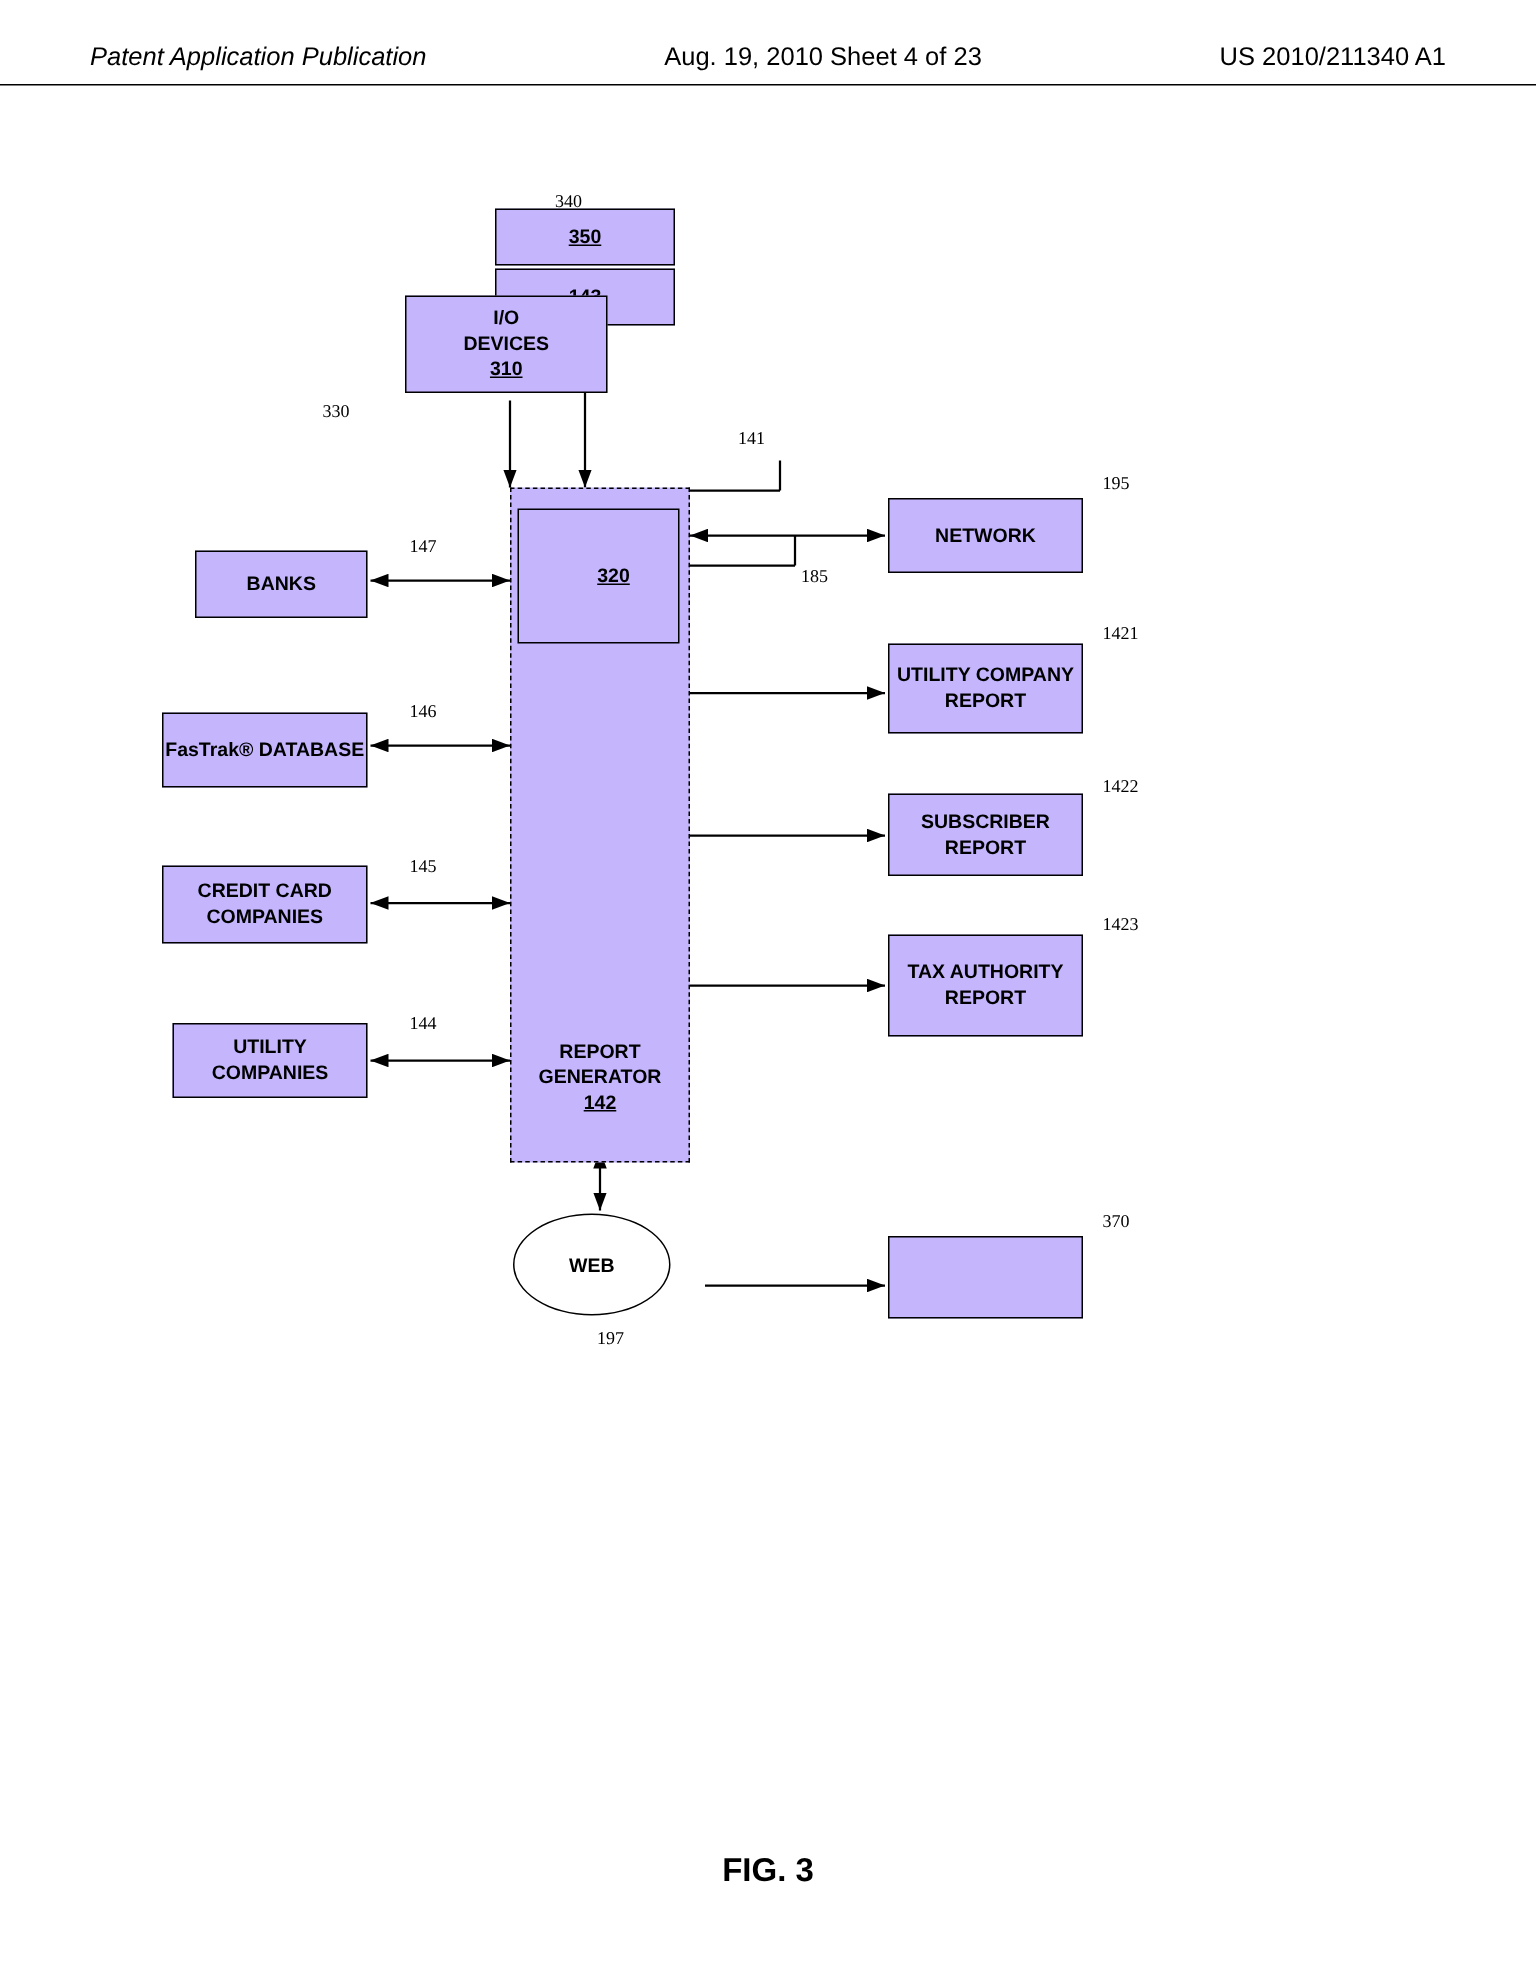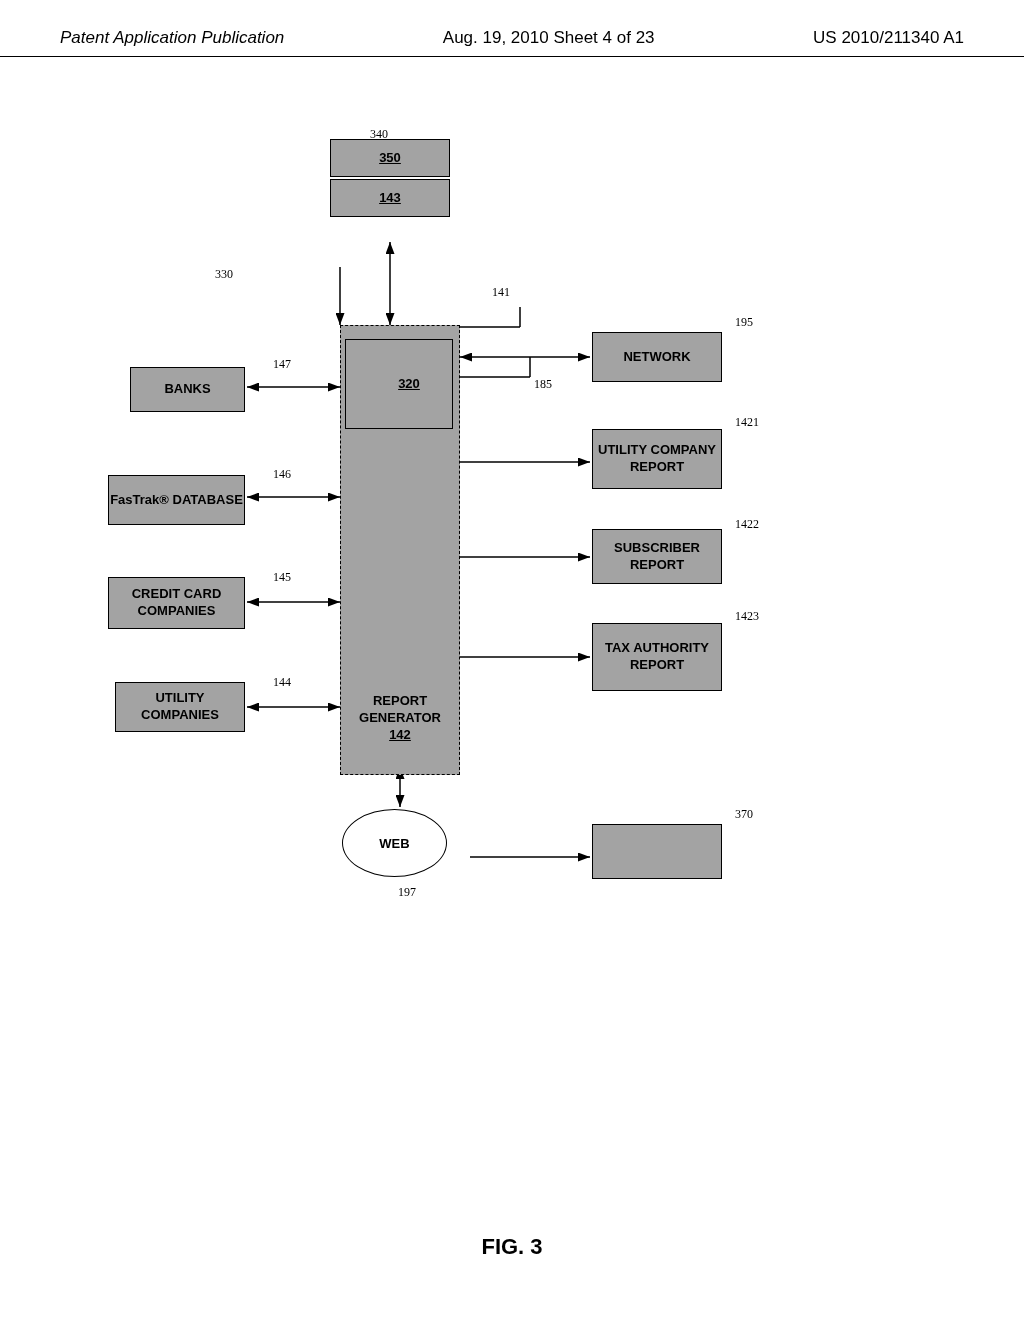--- a/index.html
+++ b/index.html
@@ -34,21 +34,21 @@
       position: relative;
       width: 100%;
       height: 1150px;
       margin-top: 10px;
     }
 
     
     .box {
       position: absolute;
       border: 1.5px solid #000;
-      background: #a3a3a3;
+      background: #c4b5fd;
       display: flex;
       flex-direction: column;
       align-items: center;
       justify-content: center;
       text-align: center;
       font-size: 13px;
       font-weight: bold;
       line-height: 1.3;
     }
 
@@ -166,20 +166,23 @@
     </div>
 
     <div class="box" style="top: 112px; left: 330px; width: 120px; height: 38px;">
       <span class="underline">143</span>
     </div>
 
     <div class="label" style="top: 218px; left: 492px;">141</div>
 
     <div class="label" style="top: 180px; left: 215px; margin-top: 20px;">330</div>
 
+    <div class="box" style="top: 130px; left: 270px; width: 135px; height: 65px;">
+      <span>I/O<br>DEVICES<br><span class="underline">310</span></span>
+    </div>
 
     <div class="box box-dashed" style="top: 258px; left: 340px; width: 120px; height: 450px;">
       <span style="position: absolute; bottom: 30px; font-size: 13px;">REPORT<br>GENERATOR<br><span class="underline">142</span></span>
     </div>
 
     <div class="box" style="top: 272px; left: 345px; width: 108px; height: 90px; padding-left: 20px;">
       <span class="underline">320</span>
     </div>
 
     <div class="label" style="top: 310px; left: 534px;">185</div>

